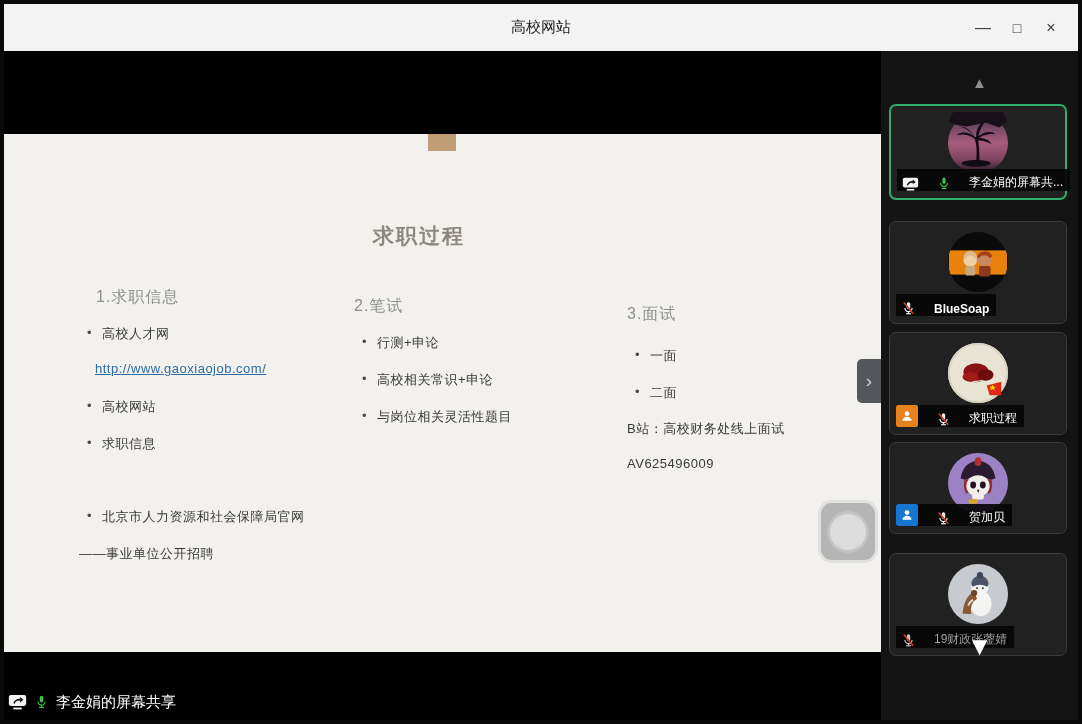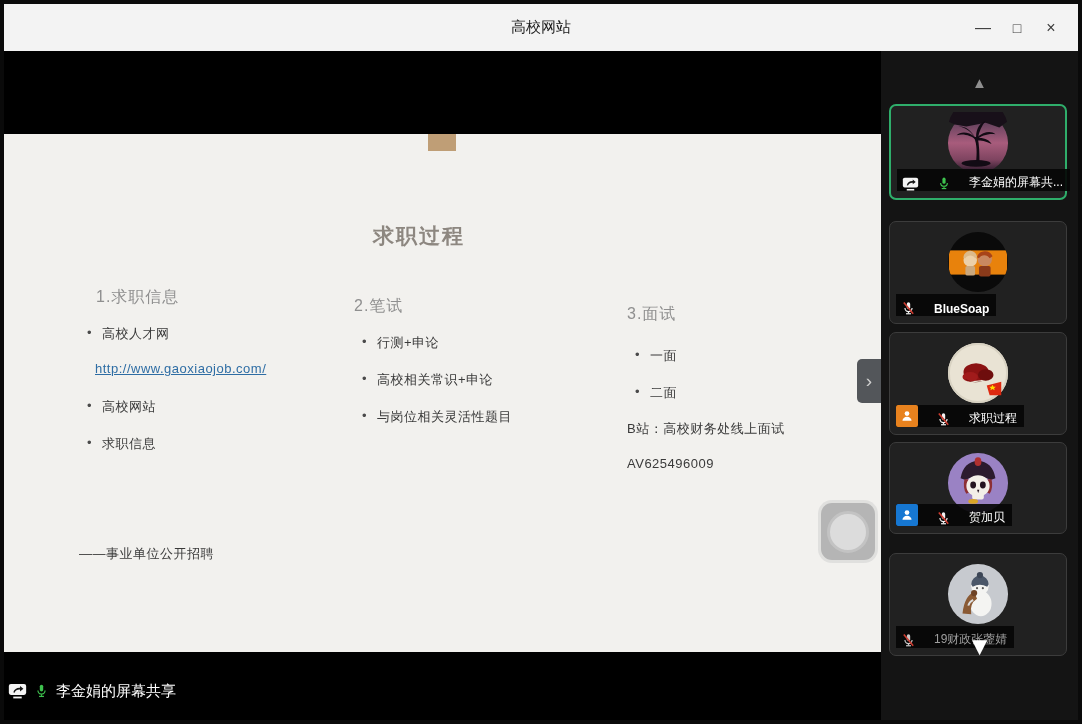--- a/index.html
+++ b/index.html
@@ -49,21 +49,21 @@
 
   
   .chevron-tab { position:absolute; right:0; top:308px; width:24px; height:44px; background:#53565a; border-radius:5px 0 0 5px; display:flex; align-items:center; justify-content:center; }
   .chevron-tab span { color:#cfcfcf; font-size:19px; line-height:1; transform:translateY(-1px); }
 
   
   .float-ctl { position:absolute; right:6px; top:452px; width:54px; height:57px; background:#b5b5b5; border-radius:11px; box-shadow:0 0 0 3px rgba(210,210,210,.55); display:flex; align-items:center; justify-content:center; }
   .float-inner { width:36px; height:36px; border-radius:50%; background:#dcdcdc; border:3px solid #c3c3c3; }
 
   
-  .share-banner { position:absolute; left:4px; bottom:16px; height:26px; display:flex; align-items:center; gap:7px;text-align:right; }
+  .share-banner { position:absolute; left:4px; bottom:5px; height:26px; display:flex; align-items:center; gap:7px;text-align:right; }
   .share-banner .btext { color:#ffffff; font-size:15px; }
 
   
   .sidebar { position:relative; width:197px; background:#141414; flex:none; }
   .scroll-up { position:absolute; top:24px; left:0; width:100%; text-align:center; color:#8f8f8f; font-size:15px; line-height:1; }
   .scroll-down { position:absolute; top:582px; left:0; width:100%; text-align:center; color:#ffffff; font-size:26px; line-height:1; z-index:6; }
 
   .tile { position:absolute; left:8px; width:178px; background:#212121; border:1px solid #3c3c3c; border-radius:7px; box-sizing:border-box; }
   .t1 { top:53px;  height:96px;  border:2px solid #2fae6b; }
   .t2 { top:170px; height:103px; }
@@ -108,20 +108,21 @@
 
       <div class="slide">
         <div class="tan-square"></div>
         <div class="slide-title">求职过程</div>
 
         <div class="colhead c1h">1.求职信息</div>
         <div class="sline bullet c1i1">高校人才网</div>
         <div class="sline slink c1lk">http://www.gaoxiaojob.com/</div>
         <div class="sline bullet c1i2">高校网站</div>
         <div class="sline bullet c1i3">求职信息</div>
+        <div class="sline bullet c1i4">北京市人力资源和社会保障局官网</div>
         <div class="sline c1ds">——事业单位公开招聘</div>
 
         <div class="colhead c2h">2.笔试</div>
         <div class="sline bullet c2i1">行测+申论</div>
         <div class="sline bullet c2i2">高校相关常识+申论</div>
         <div class="sline bullet c2i3">与岗位相关灵活性题目</div>
 
         <div class="colhead c3h">3.面试</div>
         <div class="sline bullet c3i1">一面</div>
         <div class="sline bullet c3i2">二面</div>

